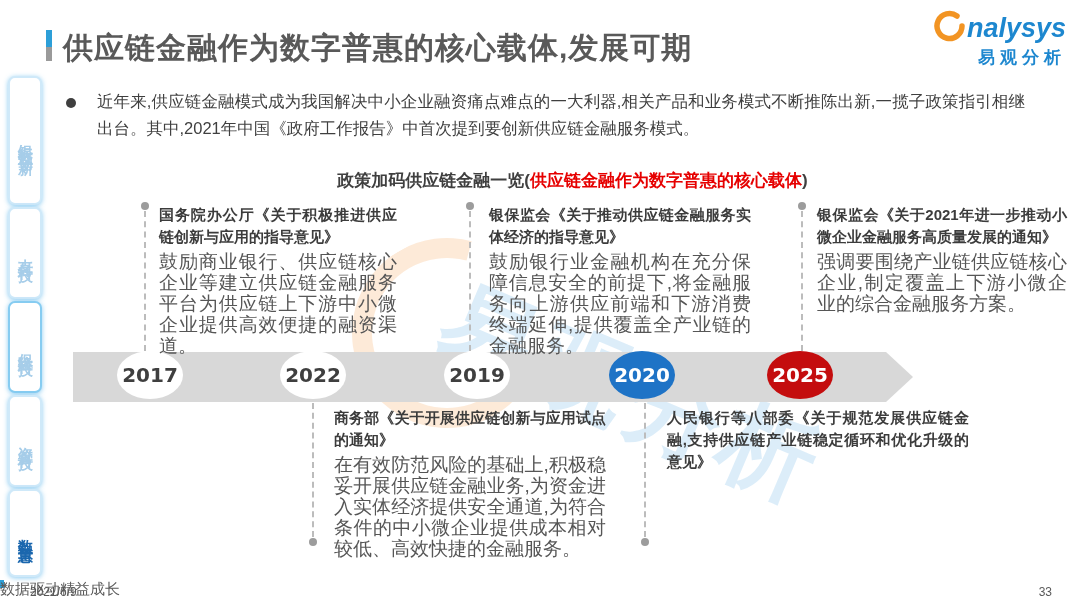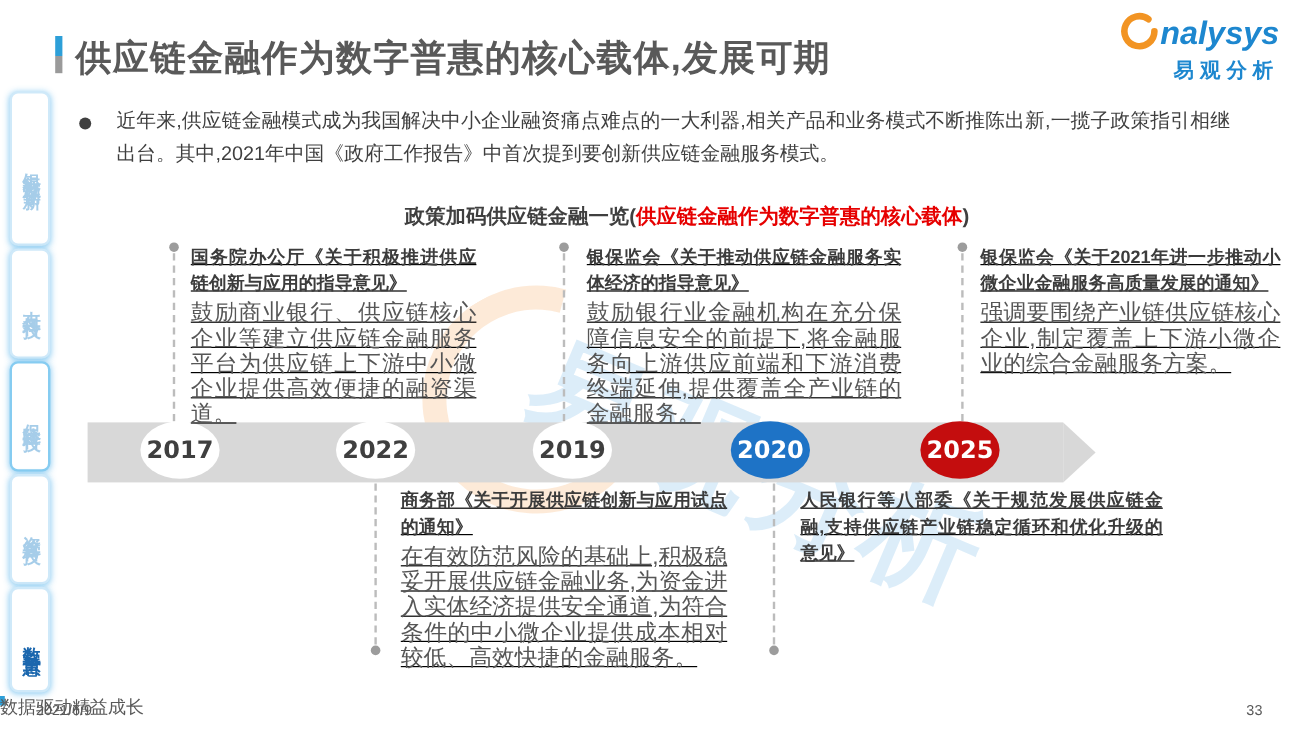--- a/index.html
+++ b/index.html
@@ -49,21 +49,21 @@
   .y2017{left:117px;} .y2018{left:280px;} .y2019{left:444px;}
   .y2020{left:609px;background:#1e73c6;color:#fff;}
   .y2021{left:767px;background:#c40d0e;color:#fff;}
   .conn{position:absolute;width:0;border-left:2px dashed #bcbcbc;}
   .conn-t{top:211px;height:140px;}
   .conn-b{top:403px;height:134px;}
   .c1{left:144px;} .c2{left:469px;} .c3{left:801px;} .c4{left:312px;} .c5{left:644px;}
   .cdot{position:absolute;width:8px;height:8px;border-radius:50%;background:#9c9c9c;}
   .d1{left:141px;top:202px;} .d2{left:466px;top:202px;} .d3{left:798px;top:202px;}
   .d4{left:309px;top:538px;} .d5{left:641px;top:538px;}
-  .evt{position:absolute;text-decoration:underline;}
+  .evt{position:absolute;}
   .evt-title{font-size:15px;line-height:22px;font-weight:700;color:#3c3c3c;margin-bottom:3px;
              text-align:justify;}
   .evt-body{font-size:19px;line-height:21px;color:#565656;text-align:justify;}
   .evt-body .red{color:#e60000;font-weight:700;}
   .e1{left:159px;top:204px;width:238px;}
   .e2{left:489px;top:204px;width:262px;}
   .e3{left:817px;top:204px;width:250px;}
   .e4{left:334px;top:407px;width:272px;}
   .e5{left:667px;top:407px;width:302px;}
   

